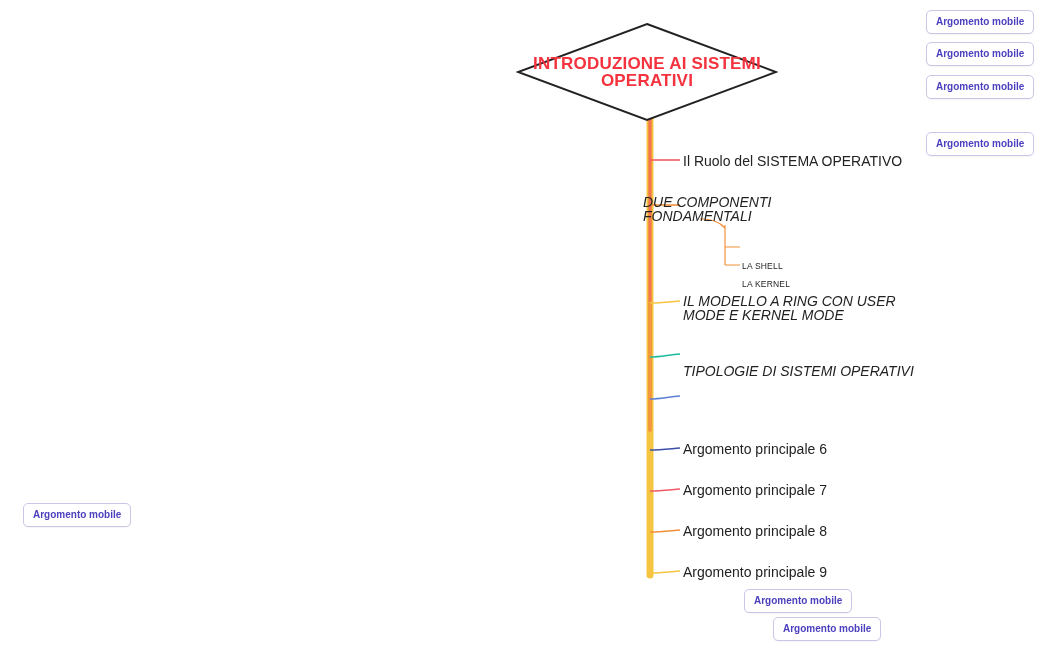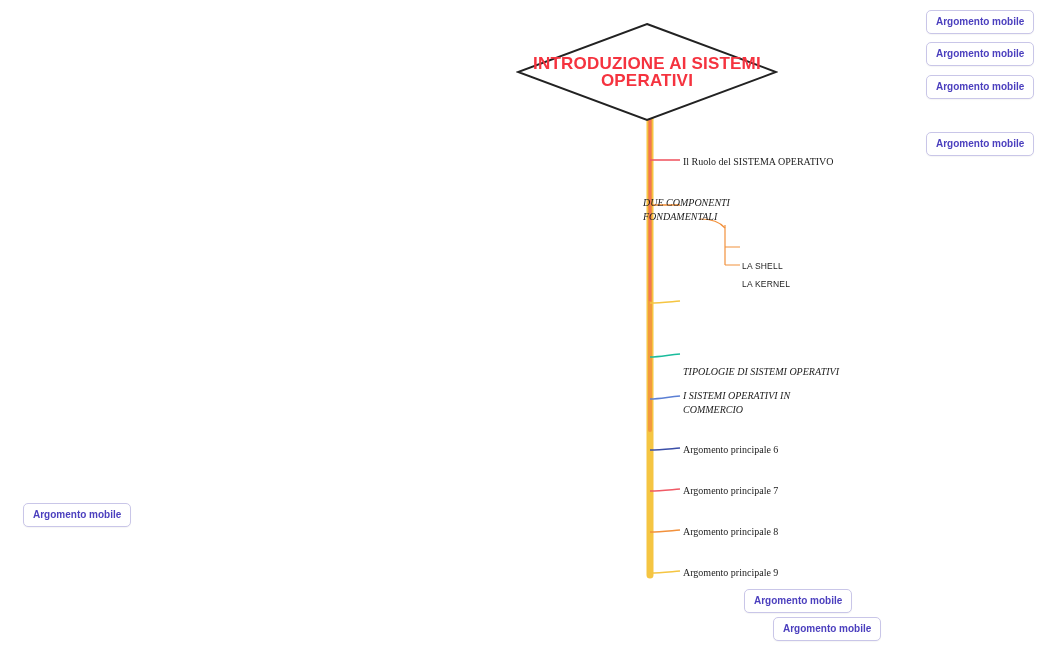--- a/index.html
+++ b/index.html
@@ -52,24 +52,23 @@
     font-weight: bold;
     font-size: 17px;
     line-height: 17px;
     letter-spacing: 0.2px;
   }
 
   
   .branch-label {
     position: absolute;
     color: #222222;
-    font-size: 10px;
+    font-size: 14px;
     line-height: 13.5px;
     white-space: pre-line;
-    font-family: Liberation Serif, serif;
   }
   .branch-label.italic {
     font-style: italic;
   }
   .sub-label {
     position: absolute;
     color: #222222;
     font-size: 8.5px;
     line-height: 11px;
     letter-spacing: 0.2px;
@@ -127,23 +126,23 @@
     <svg class="diamond-svg" width="262" height="100" viewBox="0 0 262 100">
       <polygon points="131,2 260,50 131,98 2,50" fill="#ffffff" stroke="#222222" stroke-width="2"></polygon>
     </svg>
     <div class="root-label">INTRODUZIONE AI
 SISTEMI OPERATIVI</div>
   </div>
 
   <div class="branch-label" style="left:683px; top:155px;">Il Ruolo del SISTEMA OPERATIVO</div>
   <div class="branch-label italic" style="left:643px; top:196px;">DUE COMPONENTI
 FONDAMENTALI</div>
+  <div class="branch-label italic" style="left:683px; top:295px;">IL MODELLO A RING CON USER
+MODE E KERNEL MODE</div>
   <div class="branch-label italic" style="left:683px; top:365px;">TIPOLOGIE DI SISTEMI OPERATIVI</div>
-  <div class="branch-label italic" style="left:683px; top:389px;">I SISTEMI OPERATIVI IN
-COMMERCIO</div>
   <div class="branch-label" style="left:683px; top:443px;">Argomento principale 6</div>
   <div class="branch-label" style="left:683px; top:484px;">Argomento principale 7</div>
   <div class="branch-label" style="left:683px; top:525px;">Argomento principale 8</div>
   <div class="branch-label" style="left:683px; top:566px;">Argomento principale 9</div>
 
   <div class="sub-label" style="left:742px; top:243px;margin-top:36px;">LA KERNEL</div>
   <div class="sub-label" style="left:742px; top:261px;">LA SHELL</div>
 
   <div class="chip" style="left:926px; top:10px;">Argomento mobile</div>
   <div class="chip" style="left:926px; top:42px;">Argomento mobile</div>

